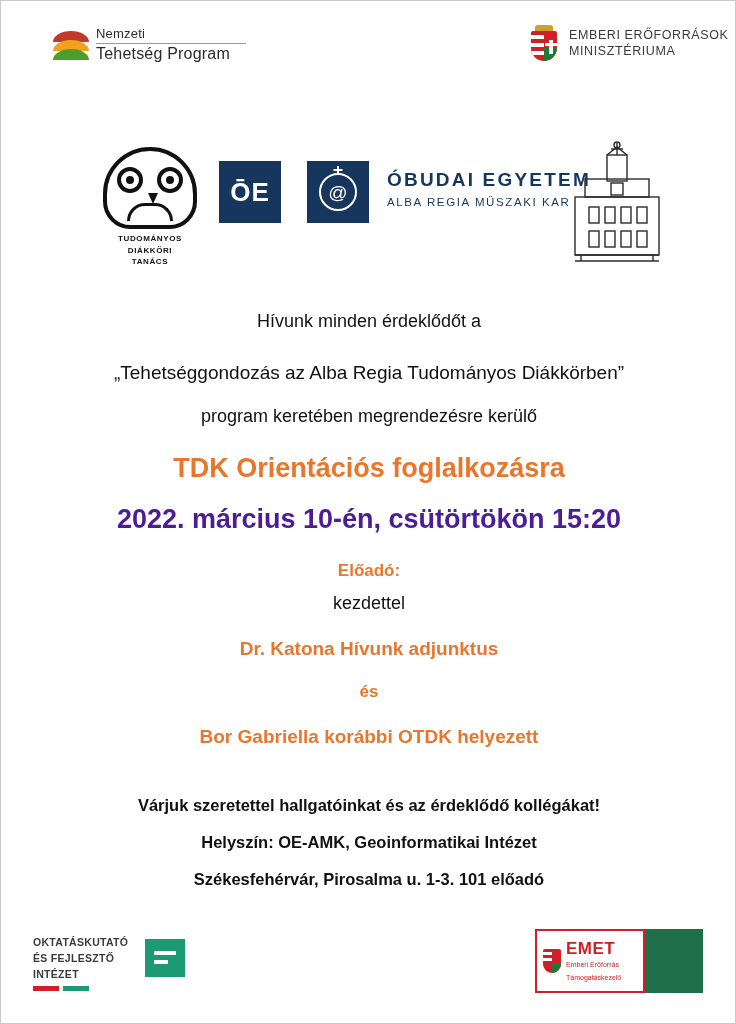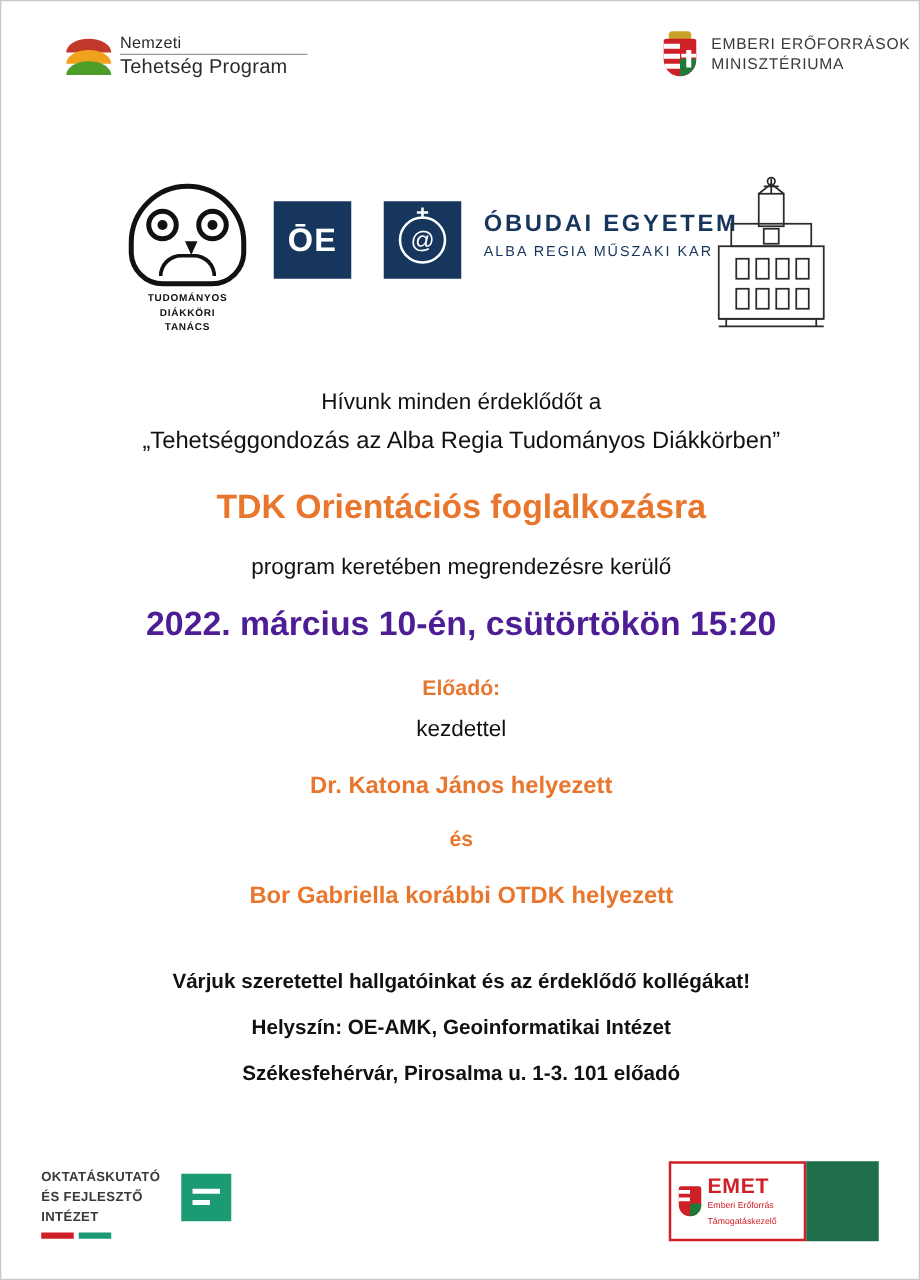--- a/index.html
+++ b/index.html
@@ -336,21 +336,21 @@
     padding: 0;
   }
   .l-invite {
     font-size: 18px;
     color: #111;
     margin-top: 10px;
   }
   .l-quote {
     font-size: 19px;
     color: #111;
-    margin-top: 10px;
+    margin-top: 30px;
   }
   .l-program {
     font-size: 18px;
     color: #111;
     margin-top: 22px;
   }
   .l-title {
     font-size: 27px;
     font-weight: bold;
     color: #e8762c;
@@ -621,26 +621,26 @@
         <path d="M8 116 L92 116"></path>
         <path d="M14 116 L14 122 M86 116 L86 122"></path>
         <path d="M8 122 L92 122"></path>
       </svg>
     </div>
   </div>
 
   <div class="content">
     <p class="line l-invite">Hívunk minden érdeklődőt a</p>
     <p class="line l-quote">„Tehetséggondozás az Alba Regia Tudományos Diákkörben”</p>
+    <p class="line l-program">program keretében megrendezésre kerülő</p>
     <p class="line l-title">TDK Orientációs foglalkozásra</p>
-    <p class="line l-program">program keretében megrendezésre kerülő</p>
     <p class="line l-date">2022. március 10-én, csütörtökön  15:20</p>
     <p class="line l-speaker-label">Előadó:</p>
     <p class="line l-kezdettel">kezdettel</p>
-    <p class="line l-speaker1">Dr. Katona János helyezett</p>
+    <p class="line l-speaker1">Dr. Katona Hívunk adjunktus</p>
     <p class="line l-and">és</p>
     <p class="line l-speaker2">Bor Gabriella korábbi OTDK helyezett</p>
     <p class="line l-welcome">Várjuk szeretettel hallgatóinkat és az érdeklődő kollégákat!</p>
     <p class="line l-venue">Helyszín: OE-AMK, Geoinformatikai Intézet</p>
     <p class="line l-address">Székesfehérvár, Pirosalma u. 1-3.  101 előadó</p>
   </div>
 
   <div class="ofi-logo">
     <div class="txt">
       <div>OKTATÁSKUTATÓ</div>

